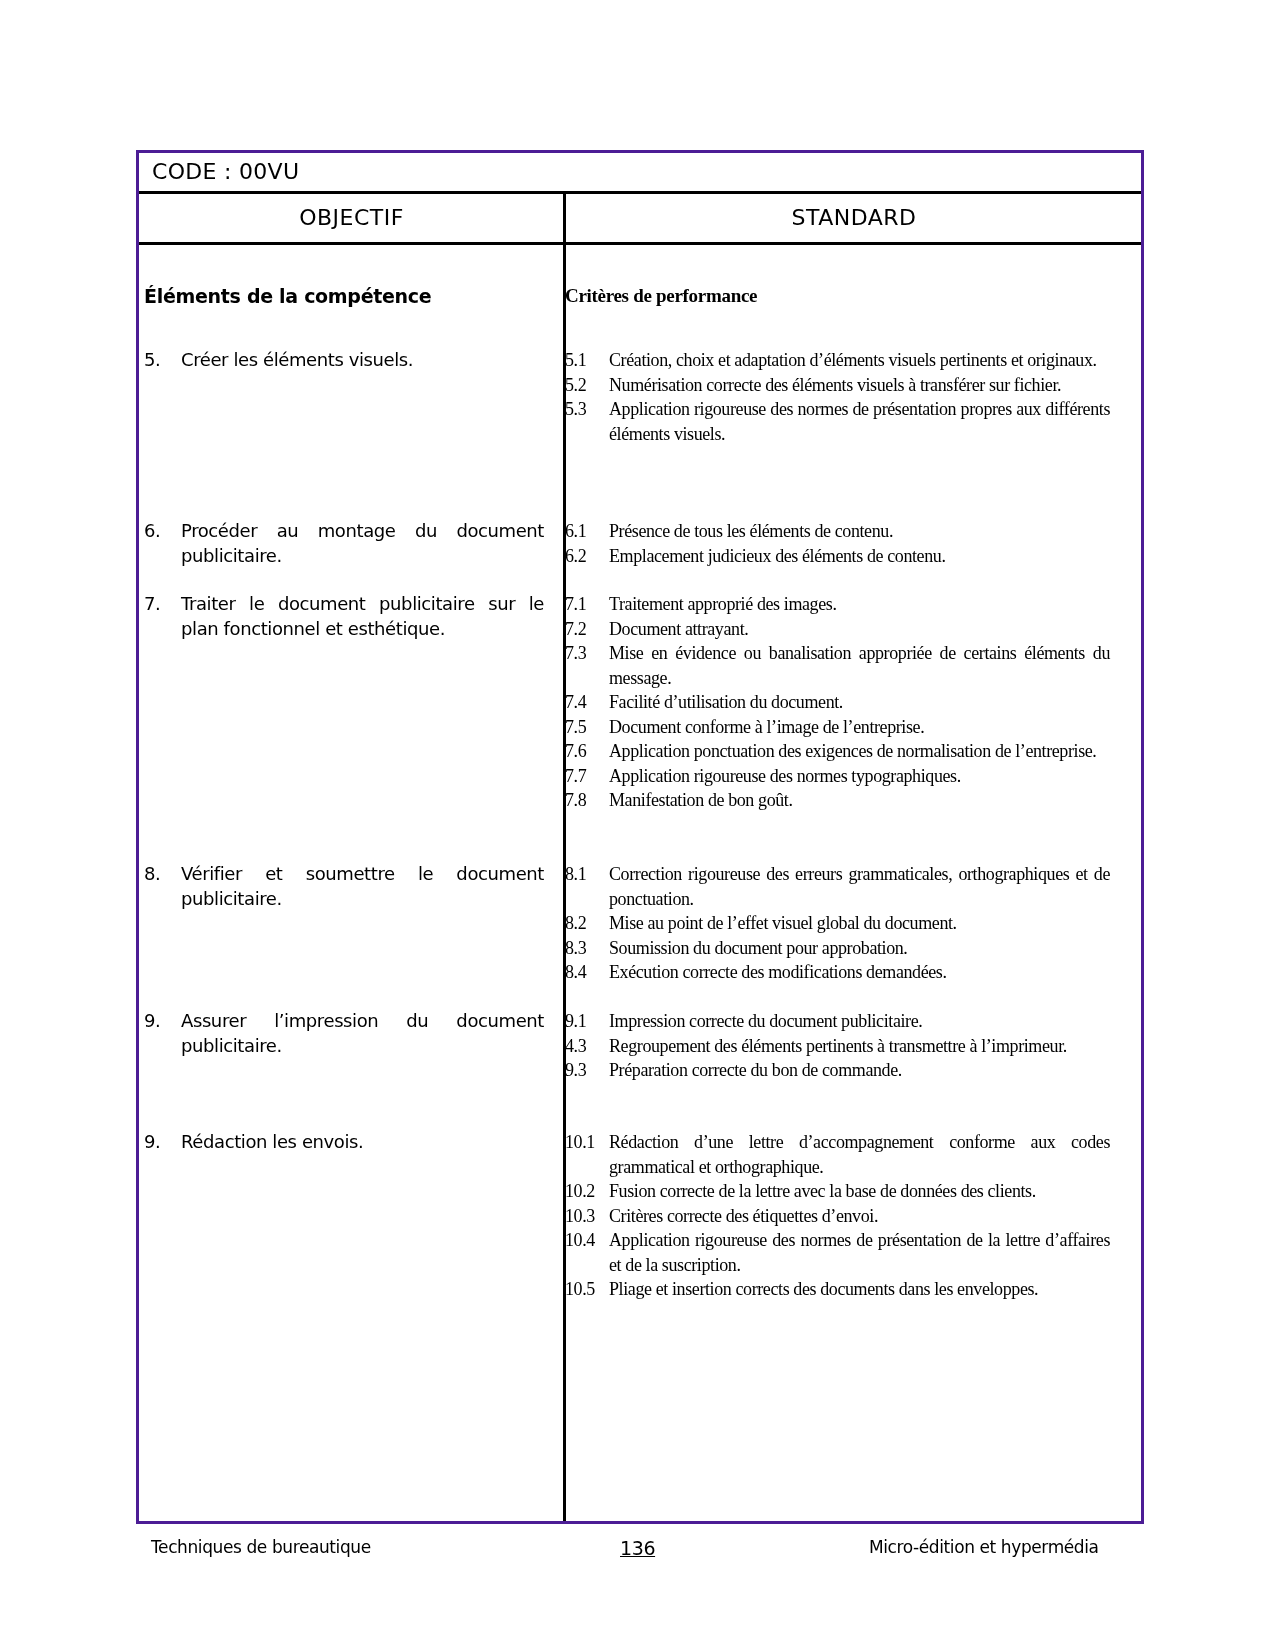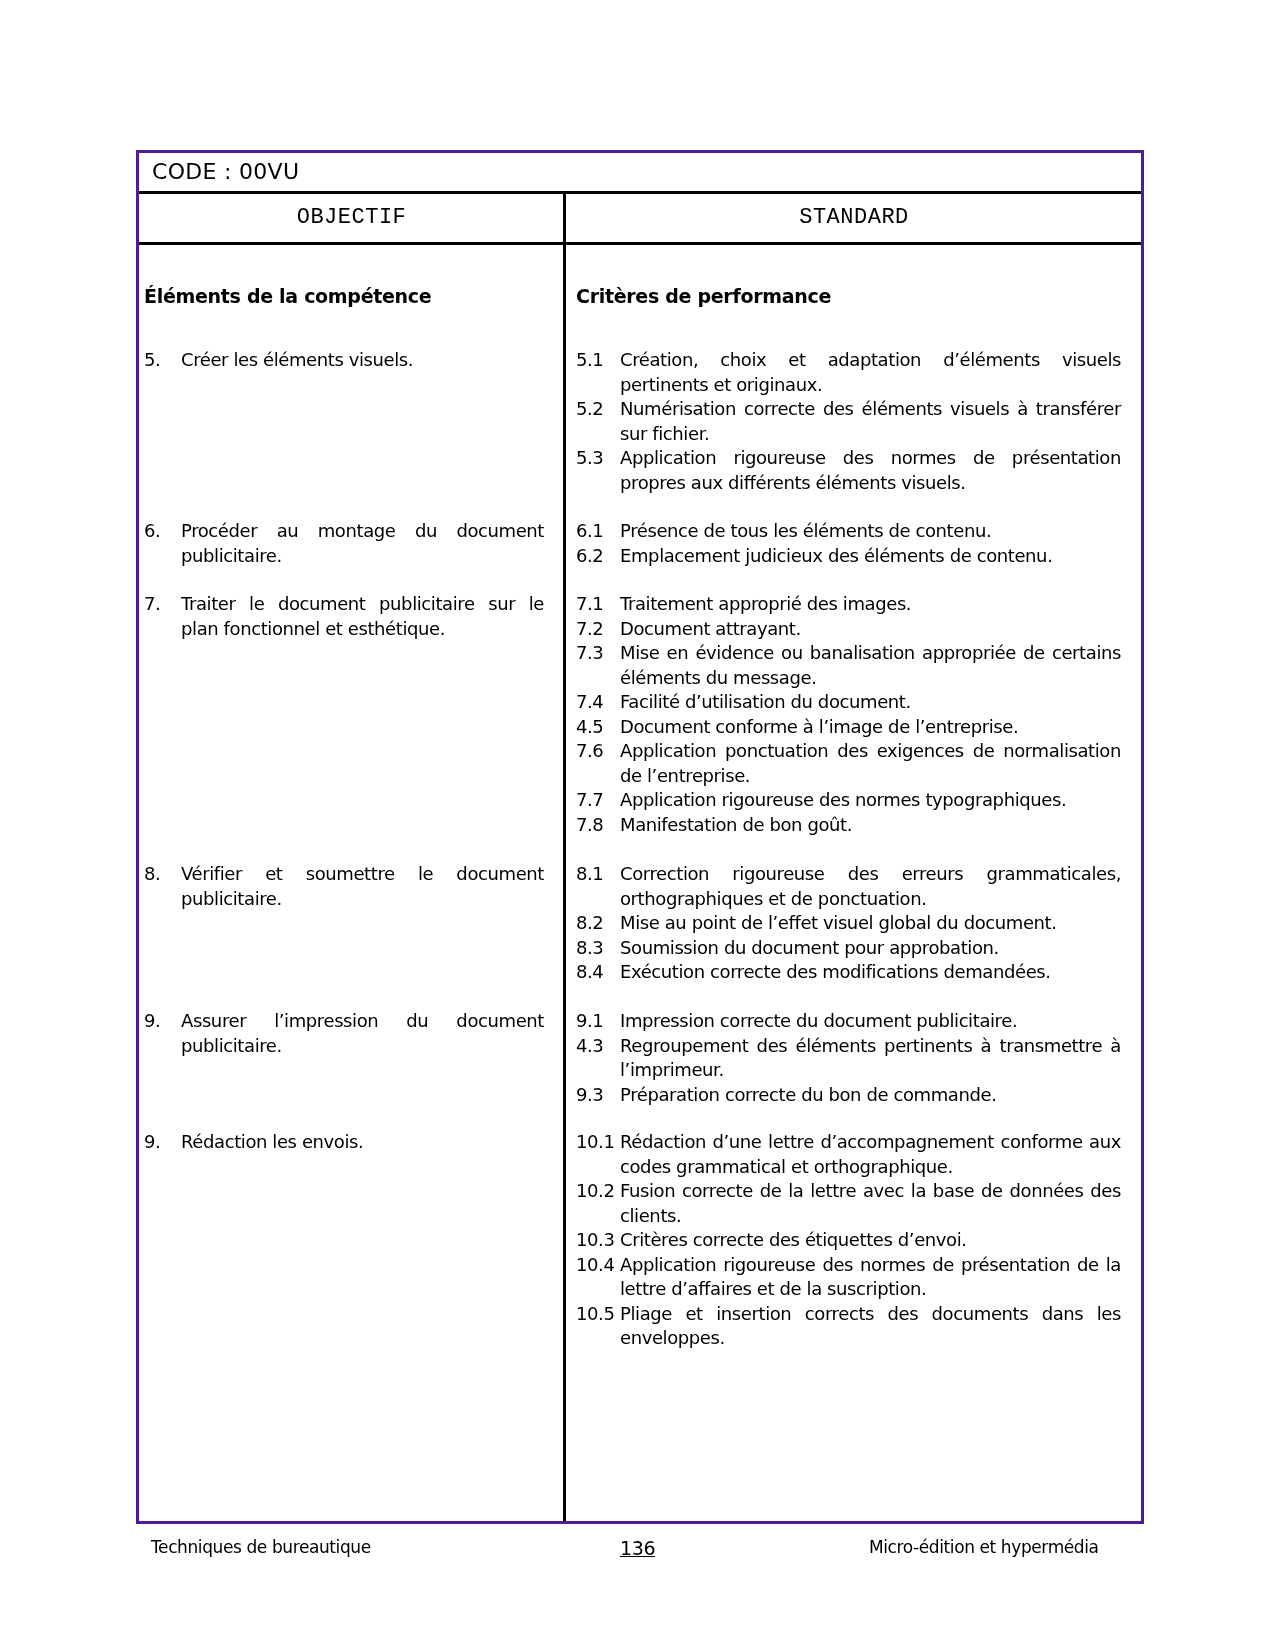--- a/index.html
+++ b/index.html
@@ -6,27 +6,27 @@
   body { width:1275px; height:1650px; position:relative; overflow:hidden;
          font-family:"DejaVu Sans", sans-serif; color:#000; }
   .table { position:absolute; left:136px; top:150px; width:1008px; height:1374px;
            border:3px solid #4c1d95; box-sizing:border-box; }
   .code-row { position:absolute; left:0; top:0; right:0; height:41px;
               border-bottom:3px solid #000; box-sizing:border-box;
               font-size:22px; line-height:38px; padding-left:13px; letter-spacing:0.3px; }
   .hdr-row { position:absolute; left:0; top:41px; right:0; height:51px;
              border-bottom:3px solid #000; box-sizing:border-box; }
   .hdr-cell { position:absolute; top:0; height:35px; line-height:48px; text-align:center;
-              font-size:22px; letter-spacing:0.5px;font-family:Liberation Mono, monospace; }
+              font-size:22px; letter-spacing:0.5px; }
   .hdr-left { left:0; width:425px; }
   .hdr-right { left:428px; right:0; }
   .vdiv { position:absolute; left:424px; top:41px; bottom:0; width:3px; background:#000; }
   .col { position:absolute; top:92px; bottom:0; }
   .col-left { left:5px; width:400px; }
-  .col-right { left:437px; width:545px; }
+  .col-right { left:426px; width:545px;font-family:Liberation Serif, serif; }
   .col-heading { position:absolute; top:40px; left:0; font-weight:bold; font-size:19px;
                  letter-spacing:-0.3px; }
   .block { position:absolute; left:0; right:0; font-size:18px; line-height:24.5px; letter-spacing:-0.4px; }
   .item { display:flex; }
   .num { flex:0 0 37px; }
   .num-r { flex:0 0 44px; }
   .txt { flex:1; text-align:justify; text-align-last:left; }
   .footer { position:absolute; top:1537px; font-size:17px; letter-spacing:-0.4px; }
   .f-left { left:151px; }
   .f-center { left:620px; font-size:19px;text-decoration:underline; }
@@ -124,21 +124,21 @@
         </div>
       <div class="item">
           <span class="num-r">7.3</span>
           <span class="txt">Mise en évidence ou banalisation appropriée de certains éléments du message.</span>
         </div>
       <div class="item">
           <span class="num-r">7.4</span>
           <span class="txt">Facilité d’utilisation du document.</span>
         </div>
       <div class="item">
-          <span class="num-r">4.5</span>
+          <span class="num-r">7.5</span>
           <span class="txt">Document conforme à l’image de l’entreprise.</span>
         </div>
       <div class="item">
           <span class="num-r">7.6</span>
           <span class="txt">Application ponctuation des exigences de normalisation de l’entreprise.</span>
         </div>
       <div class="item">
           <span class="num-r">7.7</span>
           <span class="txt">Application rigoureuse des normes typographiques.</span>
         </div>

